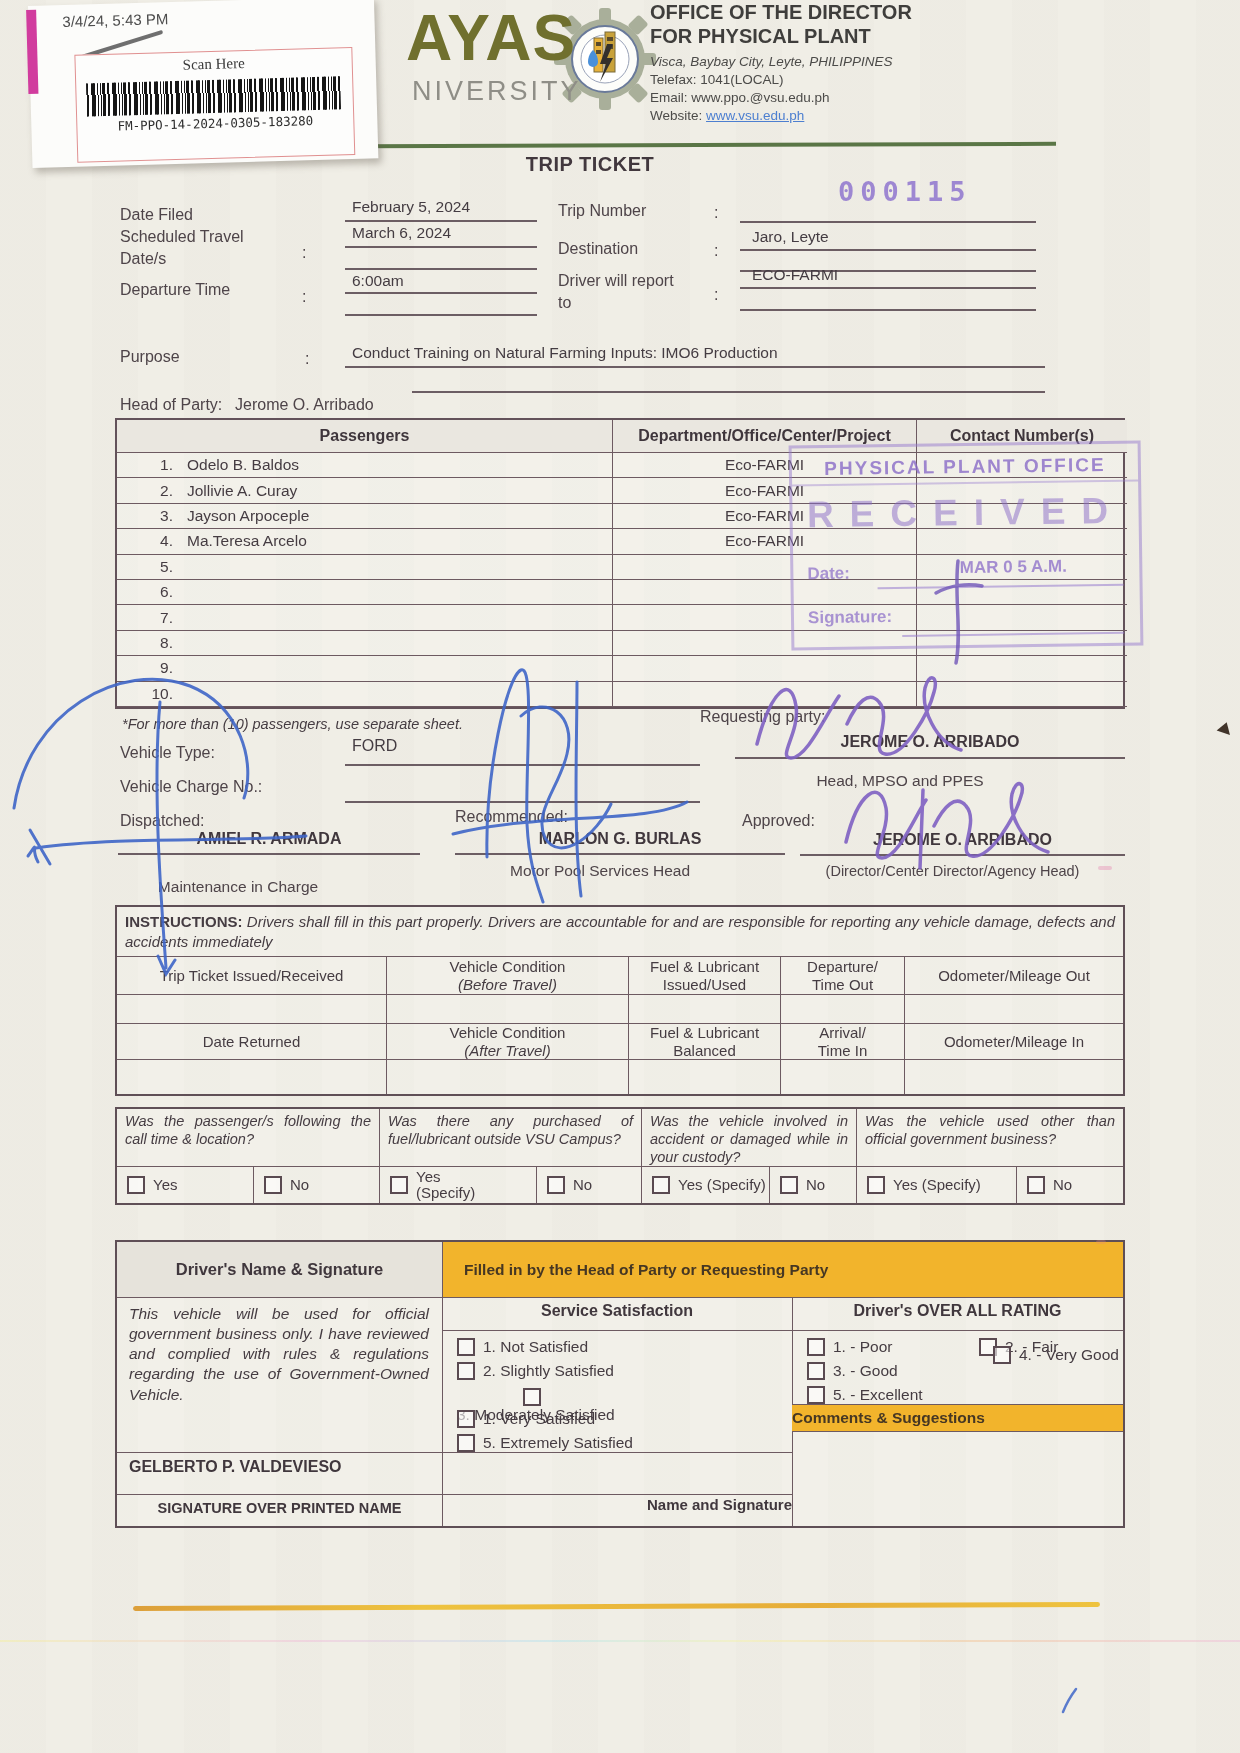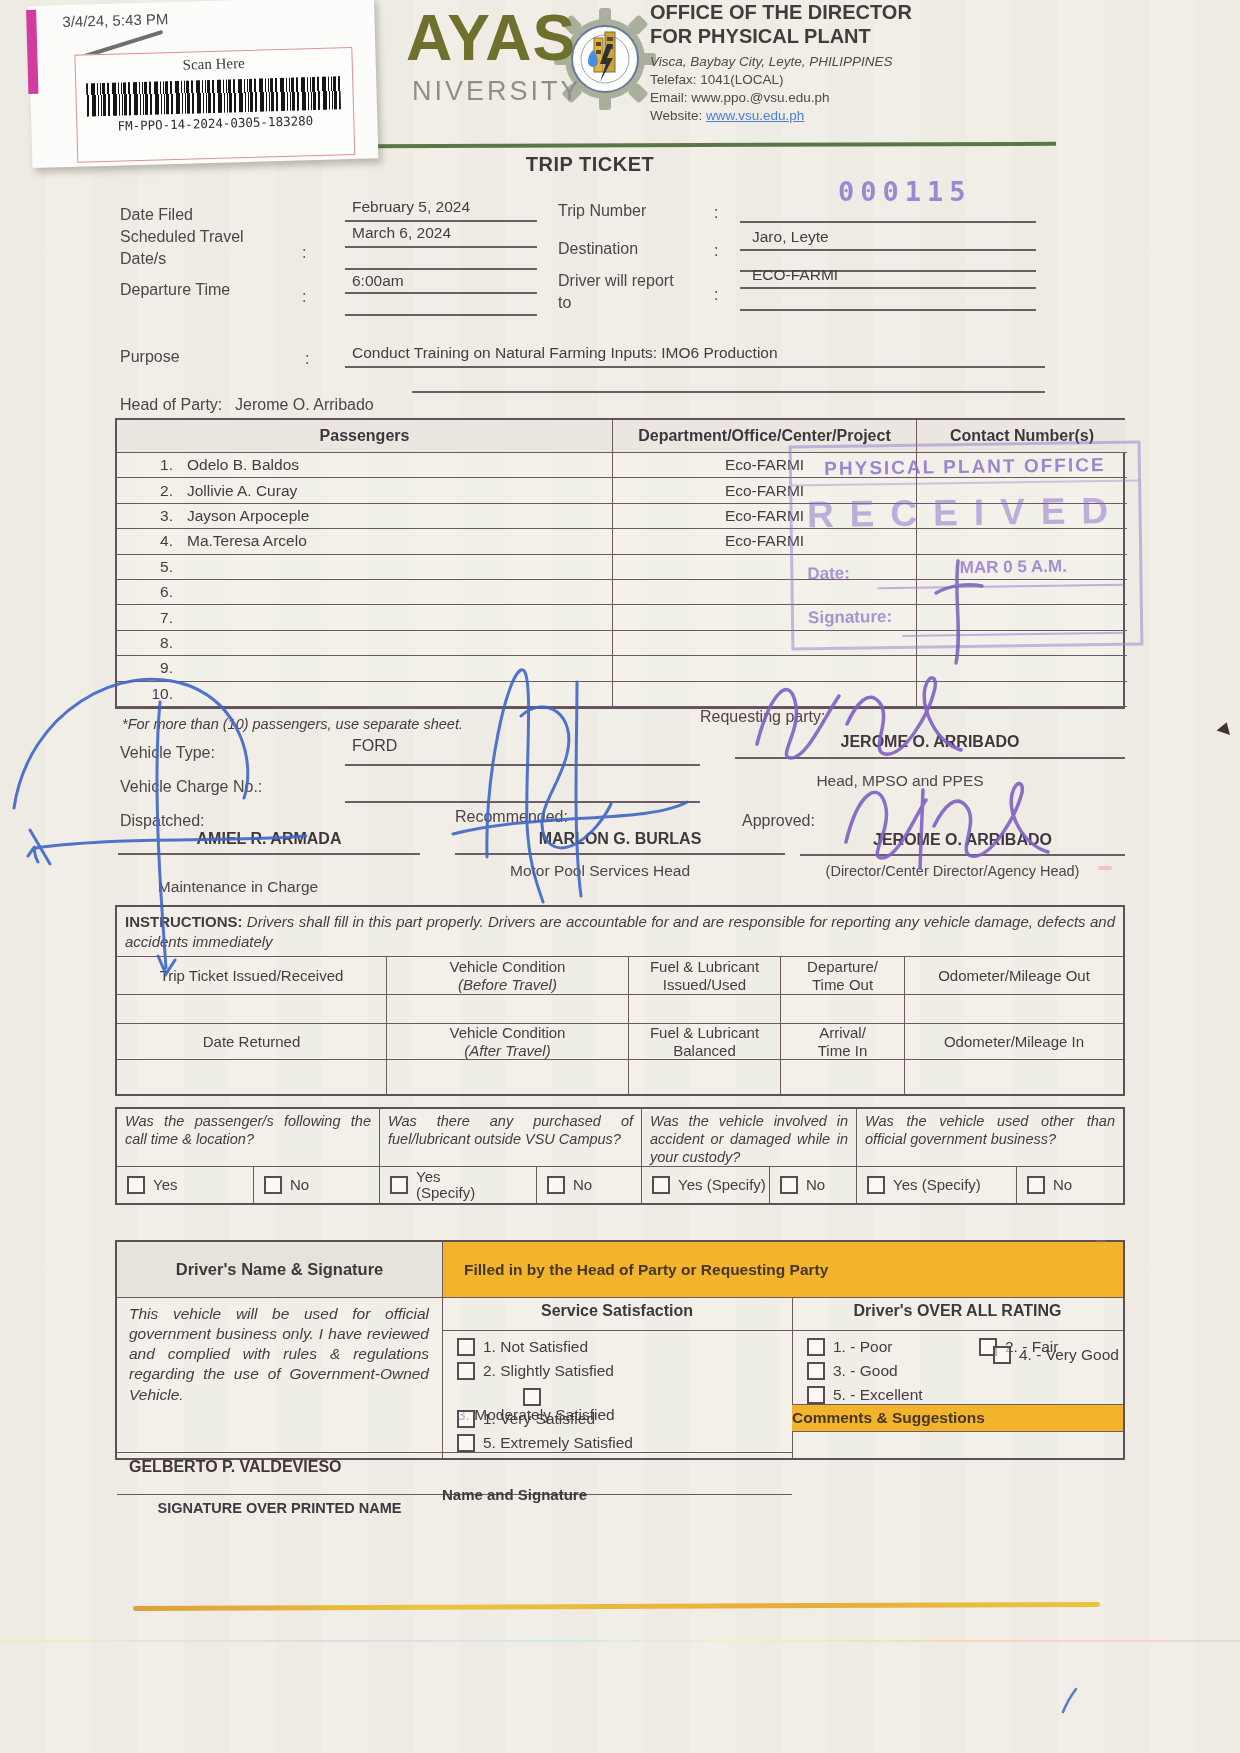--- a/index.html
+++ b/index.html
@@ -77,36 +77,36 @@
   
   .qtable{position:absolute;left:115px;top:1107px;width:1010px;height:98px;border:2px solid #5f4f56;box-sizing:border-box;background:rgba(252,251,247,0.2);}
   .qrow1{position:absolute;left:0;top:0;width:1006px;height:57px;display:grid;grid-template-columns:263px 262px 215px 266px;}
   .qrow1 .cell{border-right:1.5px solid #6d5a61;font-size:14.5px;font-style:italic;color:#453c42;padding:3px 8px 0 8px;text-align:justify;line-height:1.25;box-sizing:border-box;}
   .qrow1 .cell:last-child{border-right:none;}
   .qrow2{position:absolute;left:0;top:57px;width:1006px;height:37px;display:grid;grid-template-columns:137px 126px 157px 105px 128px 87px 160px 106px;}
   .qrow2 .cell{border-right:1.5px solid #6d5a61;border-top:1.5px solid #6d5a61;font-size:15px;color:#453c42;display:flex;align-items:center;padding-left:10px;box-sizing:border-box;line-height:1.05;}
   .qrow2 .cell:last-child{border-right:none;}
   .wrapnarrow{display:inline-block;width:72px;line-height:1.1;}
   
-  .etable{position:absolute;left:115px;top:1240px;width:1010px;height:220px;border:2px solid #5f4f56;box-sizing:border-box;background:rgba(252,251,247,0.2);}
+  .etable{position:absolute;left:115px;top:1240px;width:1010px;height:288px;border:2px solid #5f4f56;box-sizing:border-box;background:rgba(252,251,247,0.2);}
   .etable .vline{position:absolute;top:0;bottom:0;width:0;border-left:1.5px solid #6d5a61;}
   .etable .hline{position:absolute;height:0;border-top:1.5px solid #6d5a61;}
   .ehdr-left{position:absolute;left:0;top:0;width:325px;height:56px;background:#e6e3db;border-bottom:1.5px solid #6d5a61;
     display:flex;align-items:center;justify-content:center;font-size:16.5px;font-weight:bold;color:#40373d;box-sizing:border-box;}
   .ehdr-yellow{position:absolute;left:325px;top:0;width:681px;height:56px;background:#f2b42c;border-bottom:1.5px solid #6d5a61;
     display:flex;align-items:center;padding-left:22px;font-size:15.5px;font-weight:bold;color:#463723;box-sizing:border-box;}
   .pledge{position:absolute;left:12px;top:62px;width:300px;font-size:15.5px;font-style:italic;color:#453c42;text-align:justify;line-height:1.3;}
   .sshdr{position:absolute;left:325px;top:60px;width:350px;text-align:center;font-size:16px;font-weight:bold;color:#40373d;}
   .rthdr{position:absolute;left:675px;top:60px;width:331px;text-align:center;font-size:16px;font-weight:bold;color:#40373d;}
   .opt{position:absolute;font-size:15.5px;color:#453c42;display:flex;align-items:center;}
   .commentsbar{position:absolute;left:675px;top:162px;width:331px;height:28px;background:#f2b42c;display:flex;align-items:center;padding-left:0;
     font-size:15.5px;font-weight:bold;color:#463723;box-sizing:border-box;border-top:1.5px solid #6d5a61;border-bottom:1.5px solid #6d5a61;}
   .gelb{position:absolute;left:12px;top:216px;font-size:16px;font-weight:bold;color:#40373d;}
   .cap1{position:absolute;left:0px;top:258px;width:325px;text-align:center;font-size:14.5px;font-weight:bold;color:#40373d;}
-  .cap2{position:absolute;left:325px;top:244px;width:350px;text-align:left;font-size:15px;font-weight:bold;color:#40373d;}
+  .cap2{position:absolute;left:325px;top:254px;width:350px;text-align:right;font-size:15px;font-weight:bold;color:#40373d;}
   
   .yellowline{position:absolute;left:133px;top:1604px;width:967px;height:5px;border-radius:3px;
     background:linear-gradient(90deg,#dc9f3a,#eec33f 30%,#e6ad38 70%,#eec33f);transform:rotate(-0.25deg);}
   .rainbowline{position:absolute;left:0;top:1640px;width:1240px;height:2px;opacity:0.45;
     background:linear-gradient(90deg,#f4ef9a,#f0b9d9 25%,#aee4ef 45%,#f6f3a5 60%,#f3c08e 78%,#f0b9d9);}
   .tri{position:absolute;left:1218px;top:722px;width:0;height:0;border-left:7px solid transparent;border-right:7px solid transparent;border-bottom:11px solid #41342a;transform:rotate(18deg);}
   .smudge1{position:absolute;left:1098px;top:866px;width:14px;height:4px;background:rgba(230,120,170,0.35);border-radius:2px;}
   .smudge2{position:absolute;left:1096px;top:1240px;width:10px;height:4px;background:rgba(230,140,120,0.3);border-radius:2px;}
   .ink{position:absolute;z-index:6;pointer-events:none;}
 </style>

